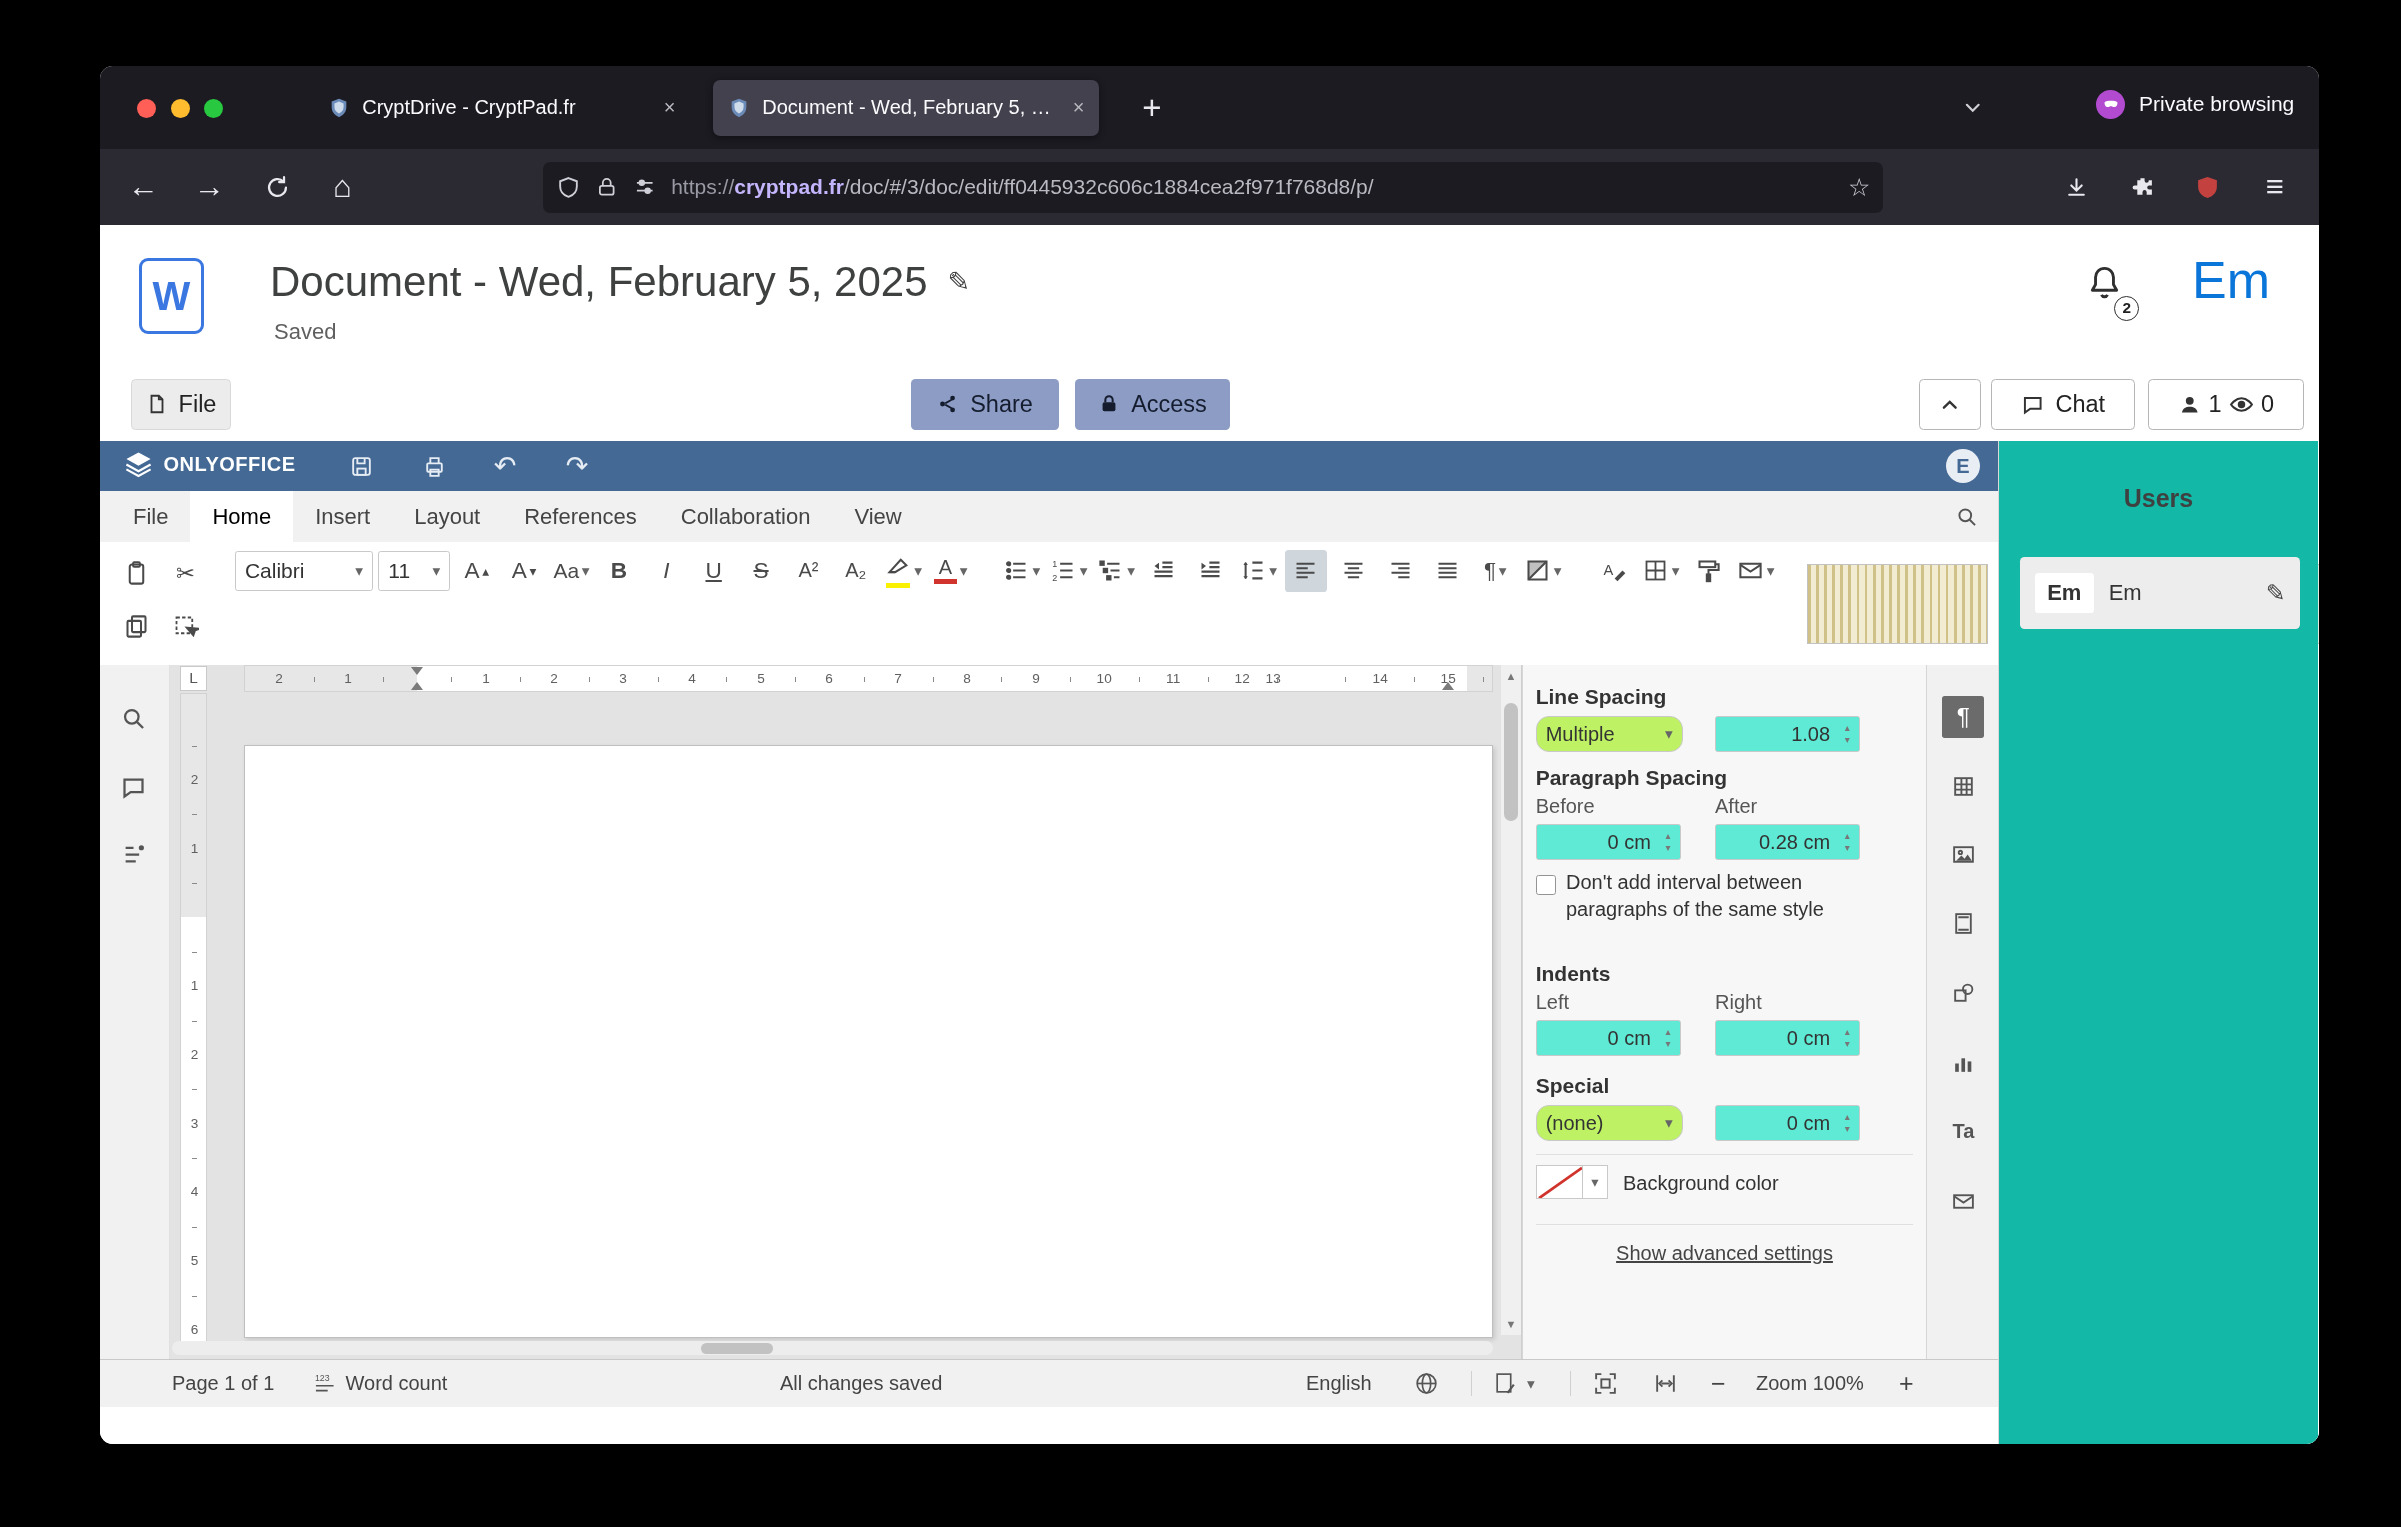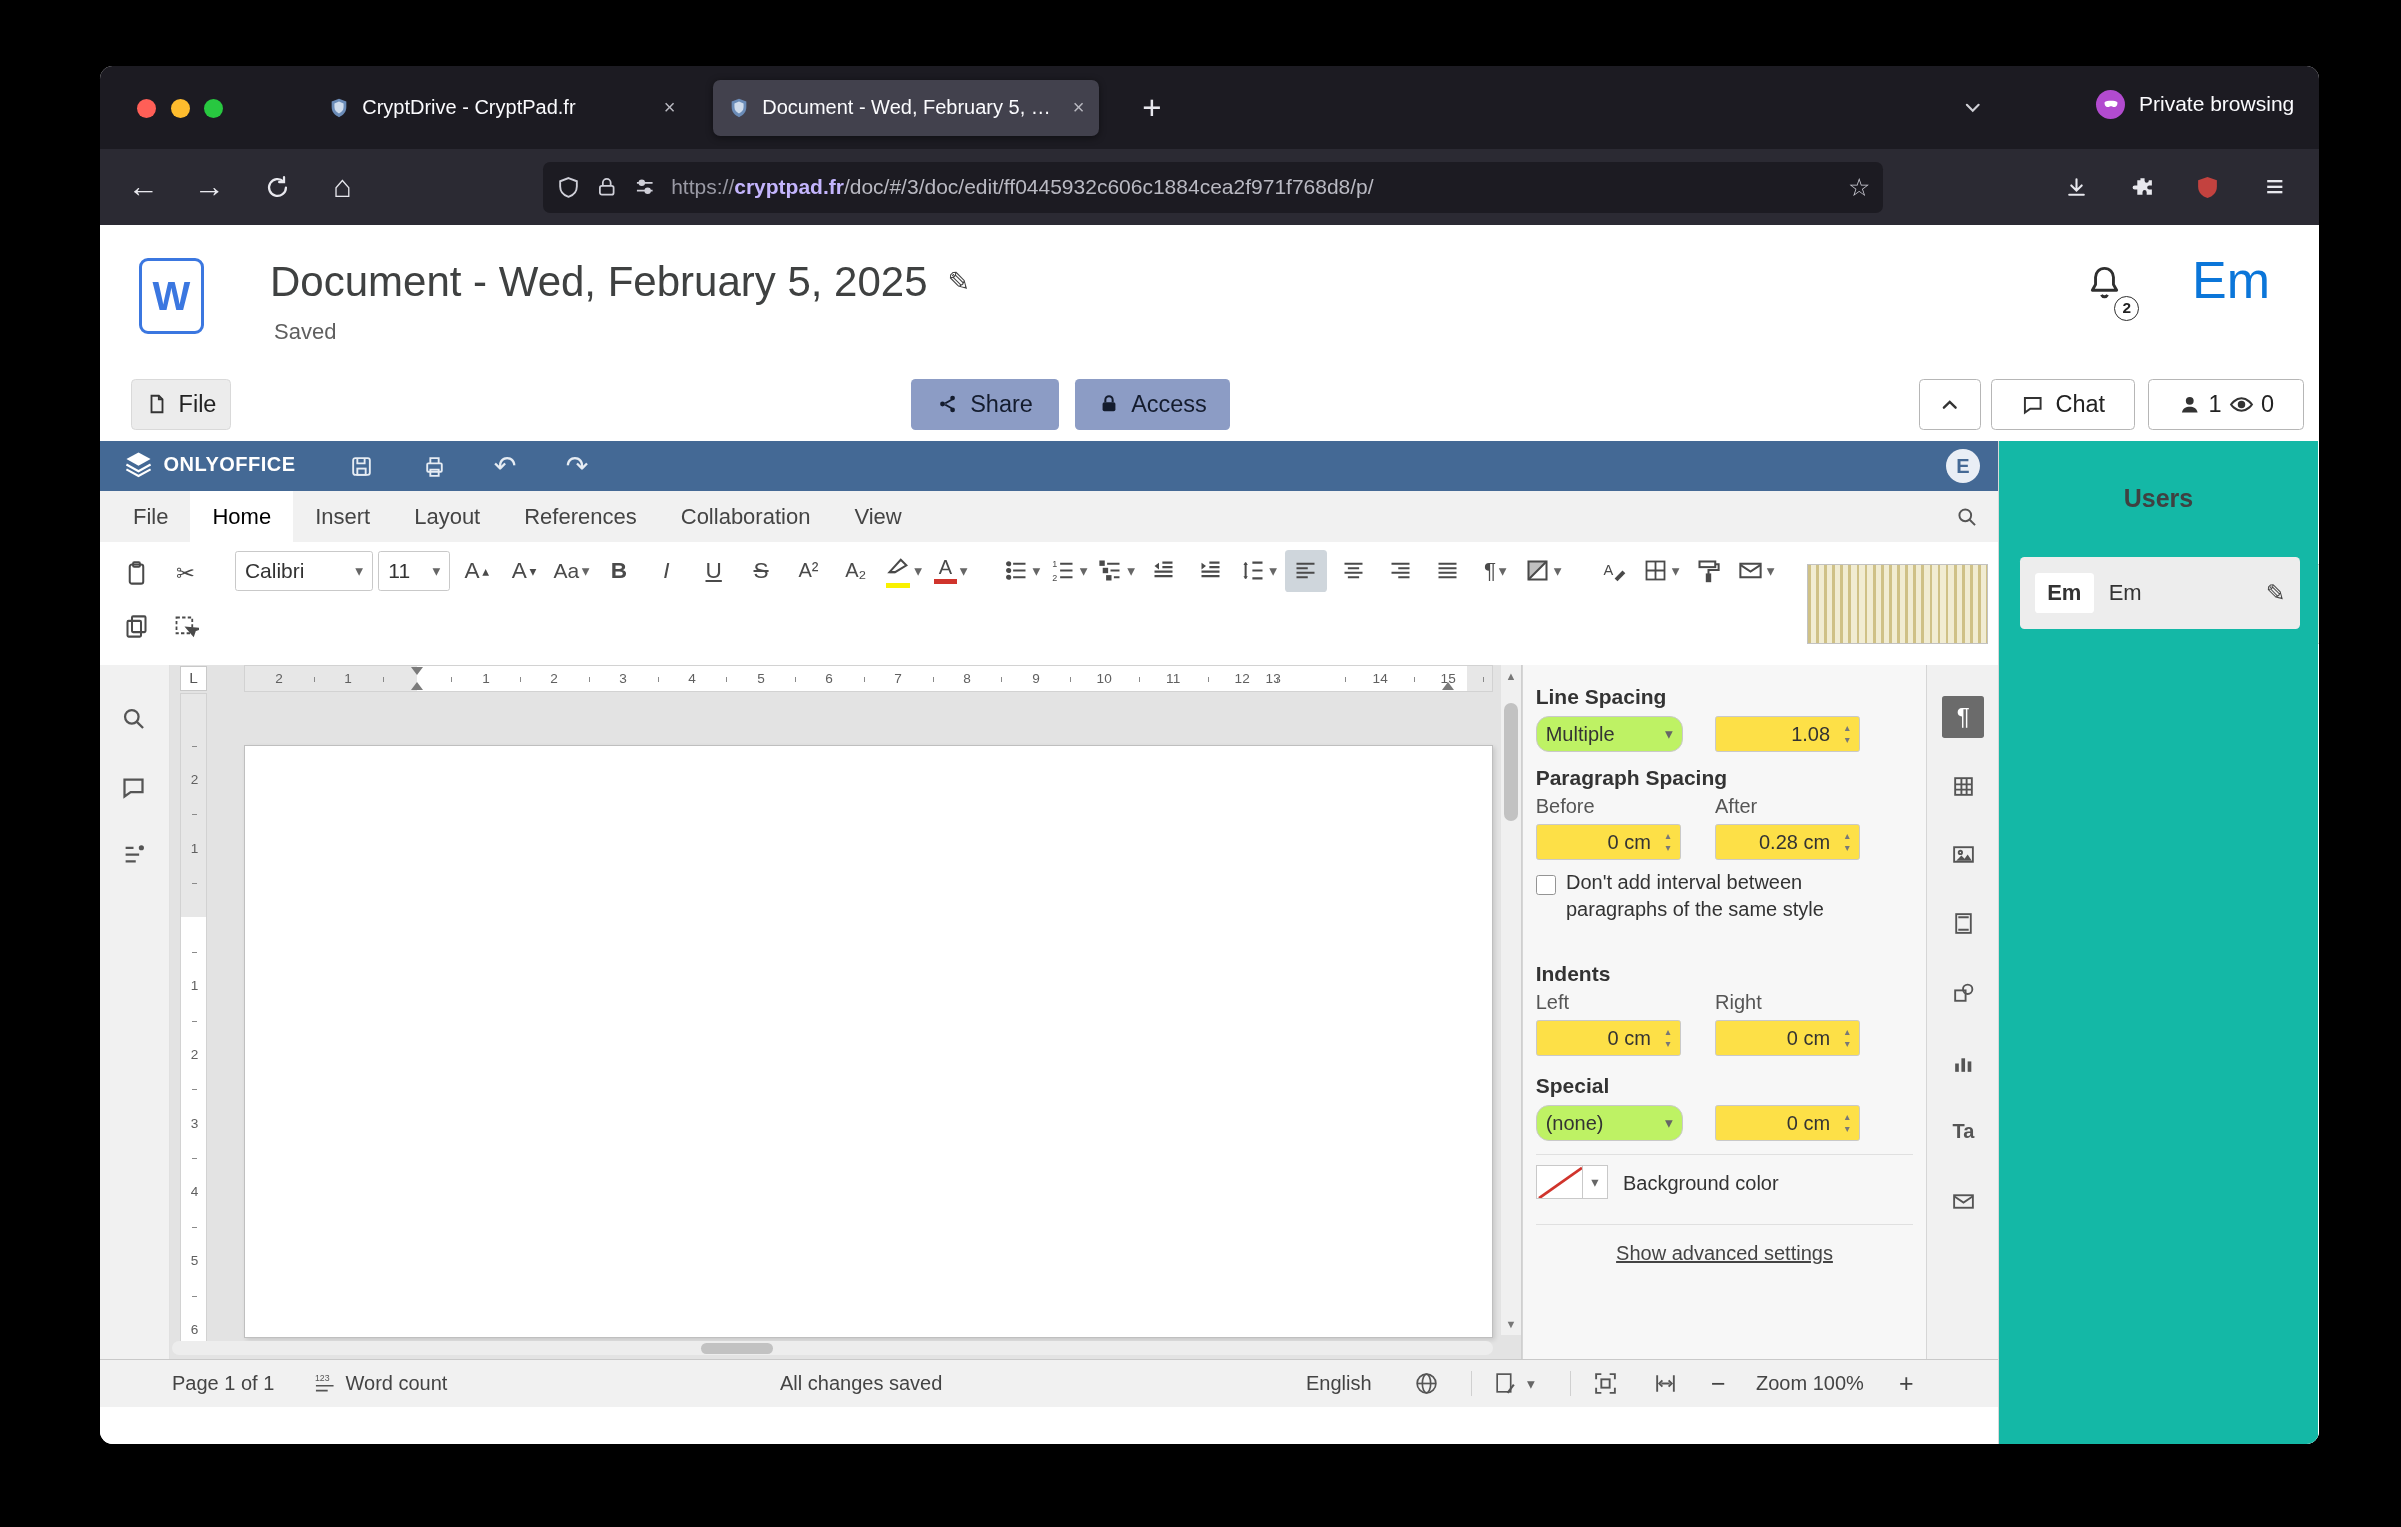--- a/index.html
+++ b/index.html
@@ -90,21 +90,21 @@
 .hthumb{position:absolute;left:529px;top:1.8px;width:72px;height:11px;background:#c2c2c2;border-radius:5.4px}
 .vscroll{position:absolute;left:1401px;top:0;width:20px;height:670px;background:#f0f0f0}
 .vthumb{position:absolute;left:2.7px;top:38px;width:14.5px;height:118px;background:#c2c2c2;border-radius:7.2px}
 .varrow{position:absolute;left:0;width:20px;height:22px;display:flex;align-items:center;justify-content:center;font-size:11px;color:#777}
 .wdiv{position:absolute;left:1421px;top:0;bottom:0;width:1.8px;background:#cfcfcf}
 
 .panel{position:absolute;left:1422px;top:0;width:404px;height:694px;background:#f7f7f7;border-left:0.9px solid #d6d6d6}
 .plabel{position:absolute;font-size:21px;font-weight:bold;color:#333}
 .psub{position:absolute;font-size:20px;color:#555}
 .ddbox{position:absolute;height:36px;background:#bef264;border:0.9px solid #c9c9c9;border-radius:13px;display:flex;align-items:center;justify-content:space-between;padding:0 9px;font-size:20px;color:#333}
-.spin{position:absolute;height:36px;background:#fde047;border:0.9px solid #c9c9c9;border-radius:2.7px;display:flex;align-items:center}
+.spin{position:absolute;height:36px;background:#5eead4;border:0.9px solid #c9c9c9;border-radius:2.7px;display:flex;align-items:center}
 .spin .val{flex:1;text-align:right;font-size:20px;color:#333;padding-right:5.4px}
 .spinarrows{width:23.5px;height:100%;display:flex;flex-direction:column;align-items:center;justify-content:center;color:#777;font-size:10px;line-height:11.8px}
 .chk{position:absolute;left:12.7px;top:210px;width:20px;height:20px;background:#fff;border:0.9px solid #949494;border-radius:2.7px}
 .chktext{position:absolute;left:43px;top:204px;width:331px;font-size:20px;line-height:27px;color:#333}
 .phr{position:absolute;left:12.7px;right:12.7px;border-top:0.9px solid #e0e0e0}
 .swatch{position:absolute;left:12.7px;top:500px;width:47px;height:34px;background:#fff;border:0.9px solid #c9c9c9;overflow:hidden}
 .swatchdd{position:absolute;left:60px;top:500px;width:25px;height:34px;background:#fff;border:0.9px solid #c9c9c9;border-left:none;display:flex;align-items:center;justify-content:center;color:#666;font-size:14.5px}
 .advlink{position:absolute;left:0;top:577px;width:100%;text-align:center;font-size:20px;color:#444;text-decoration:underline}
 
 .rightstrip{position:absolute;left:1826px;top:0;bottom:0;width:72px;background:#f1f1f1;border-left:0.9px solid #d6d6d6}

